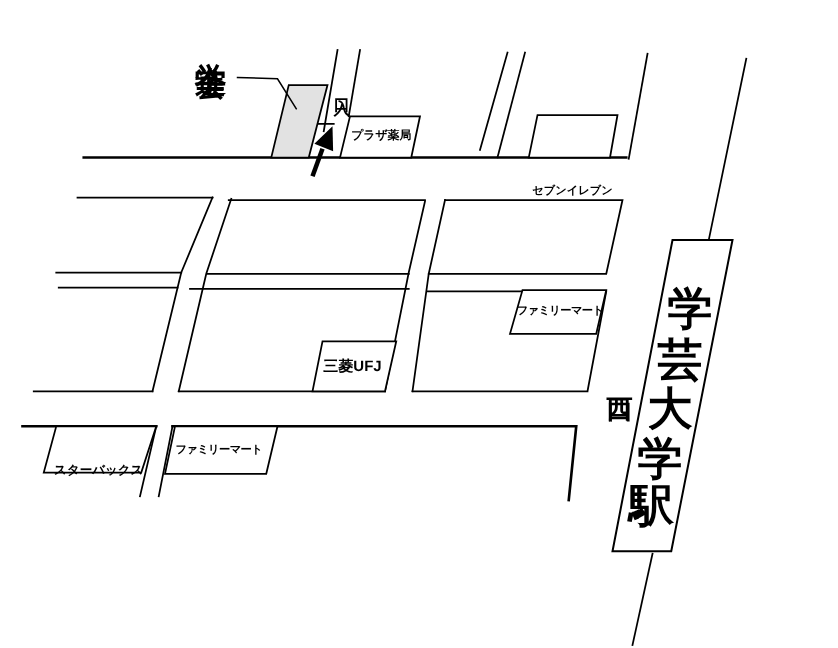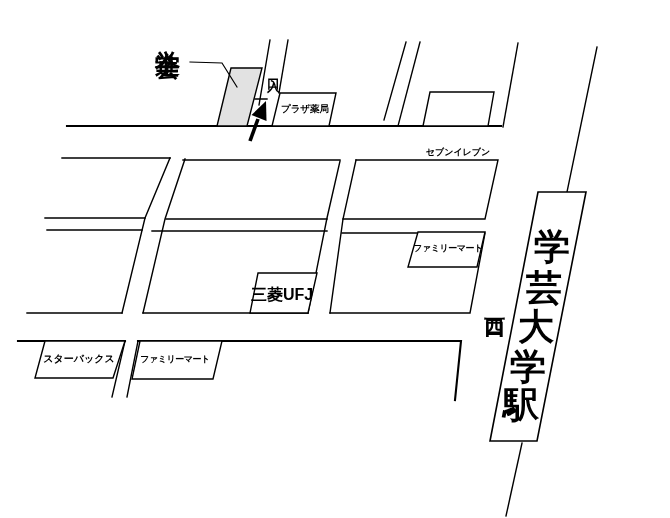--- a/index.html
+++ b/index.html
@@ -72,23 +72,23 @@
   <div class="label vert" style="left:154px;top:31px;font-size:25px;letter-spacing:2px;">学進会</div>
 
   <div class="label vert" style="left:266px;top:68px;font-size:13px;letter-spacing:1px;">入口</div>
 
   <div class="label boxlabel" style="left:276px;top:104px;width:58px;font-size:9.5px;">プラザ薬局</div>
 
   <div class="label boxlabel" style="left:424px;top:104px;width:68px;font-size:9px;margin-top:44px;">セブンイレブン</div>
 
   <div class="label boxlabel" style="left:412px;top:244px;width:72px;font-size:9px;letter-spacing:-0.5px;">ファミリーマート</div>
 
-  <div class="label boxlabel" style="left:250px;top:287px;width:64px;font-size:16px;">三菱UFJ</div>
+  <div class="label boxlabel" style="left:250px;top:287px;width:64px;font-size:12px;">三菱UFJ</div>
 
-  <div class="label boxlabel" style="left:38px;top:354px;width:82px;font-size:10px;">スターバックス</div>
+  <div class="label boxlabel" style="left:38px;top:372px;width:82px;font-size:10px;">スターバックス</div>
 
   <div class="label boxlabel" style="left:134px;top:355px;width:82px;font-size:9px;letter-spacing:-0.5px;">ファミリーマート</div>
 
   <div class="label vert" style="left:483px;top:301px;font-size:21px;letter-spacing:2px;">西口</div>
 
   <div>
     <div class="stchar" style="left:533px;top:228px;">学</div>
     <div class="stchar" style="left:525px;top:269px;">芸</div>
     <div class="stchar" style="left:517px;top:308px;">大</div>
     <div class="stchar" style="left:509px;top:348px;">学</div>

